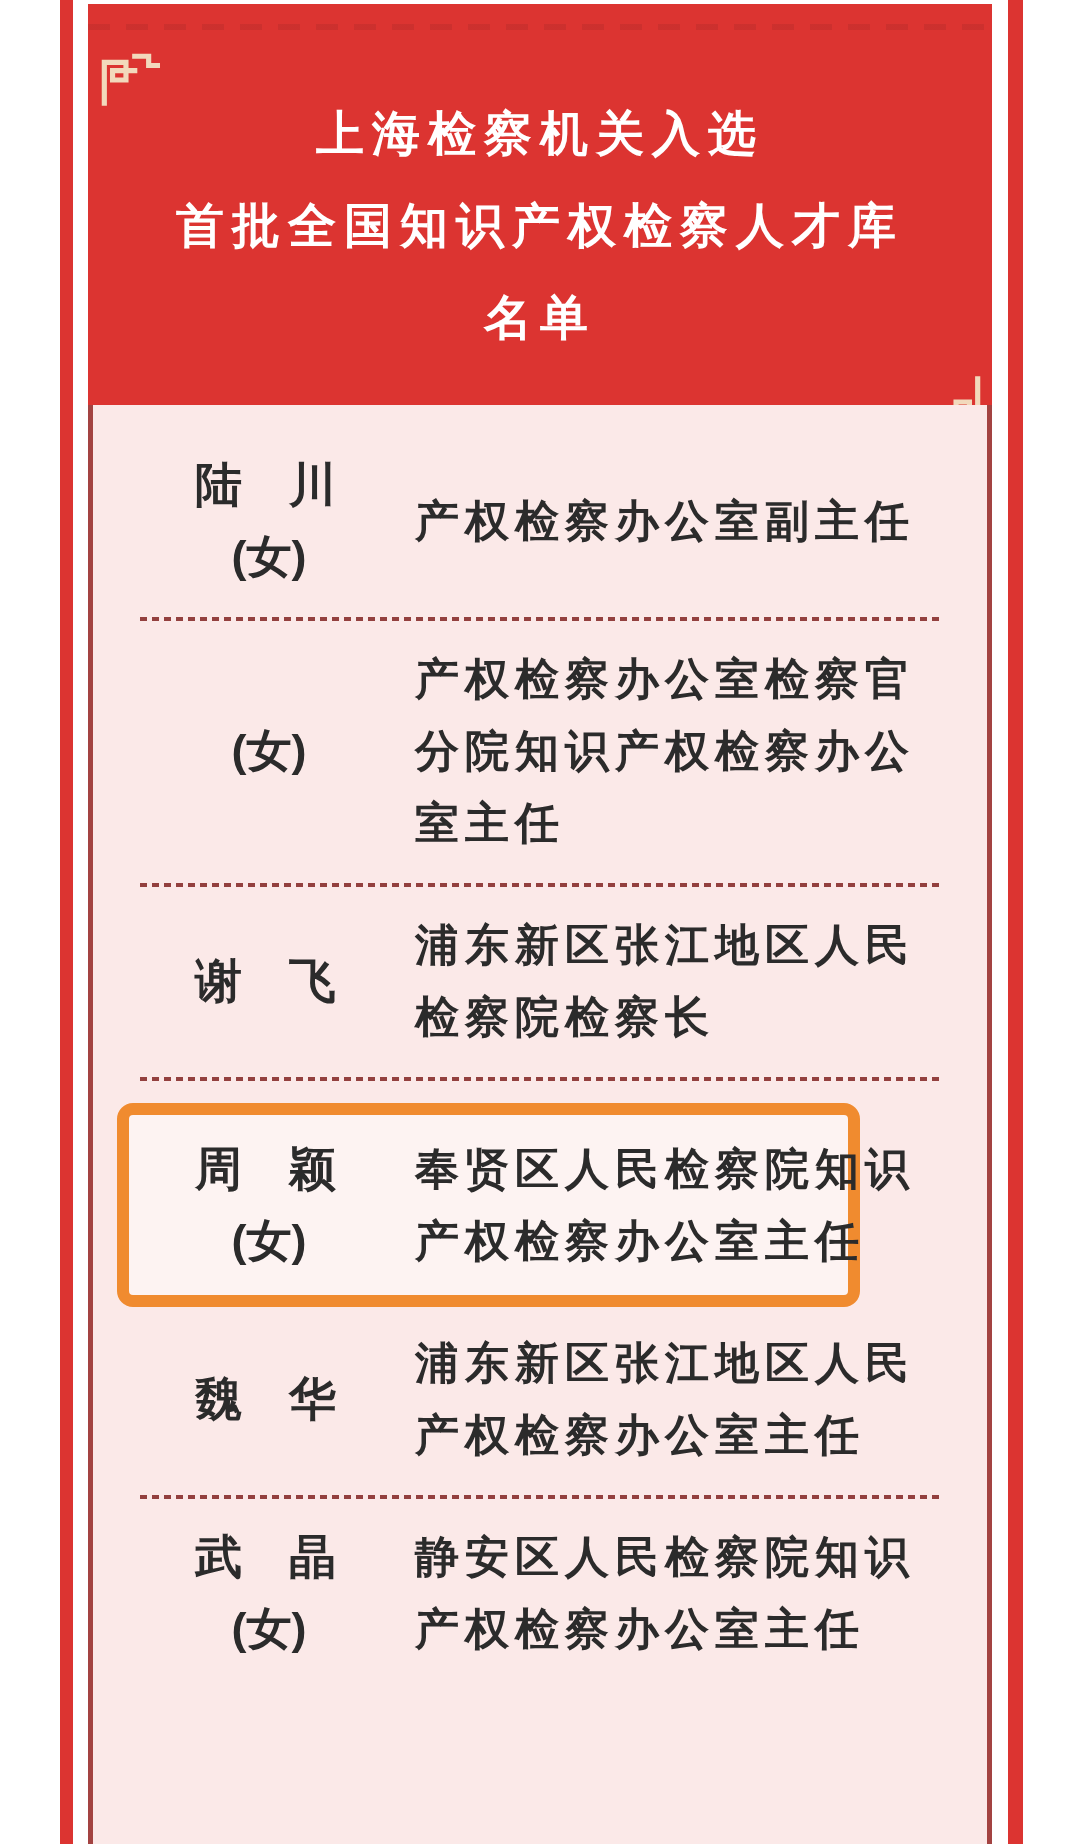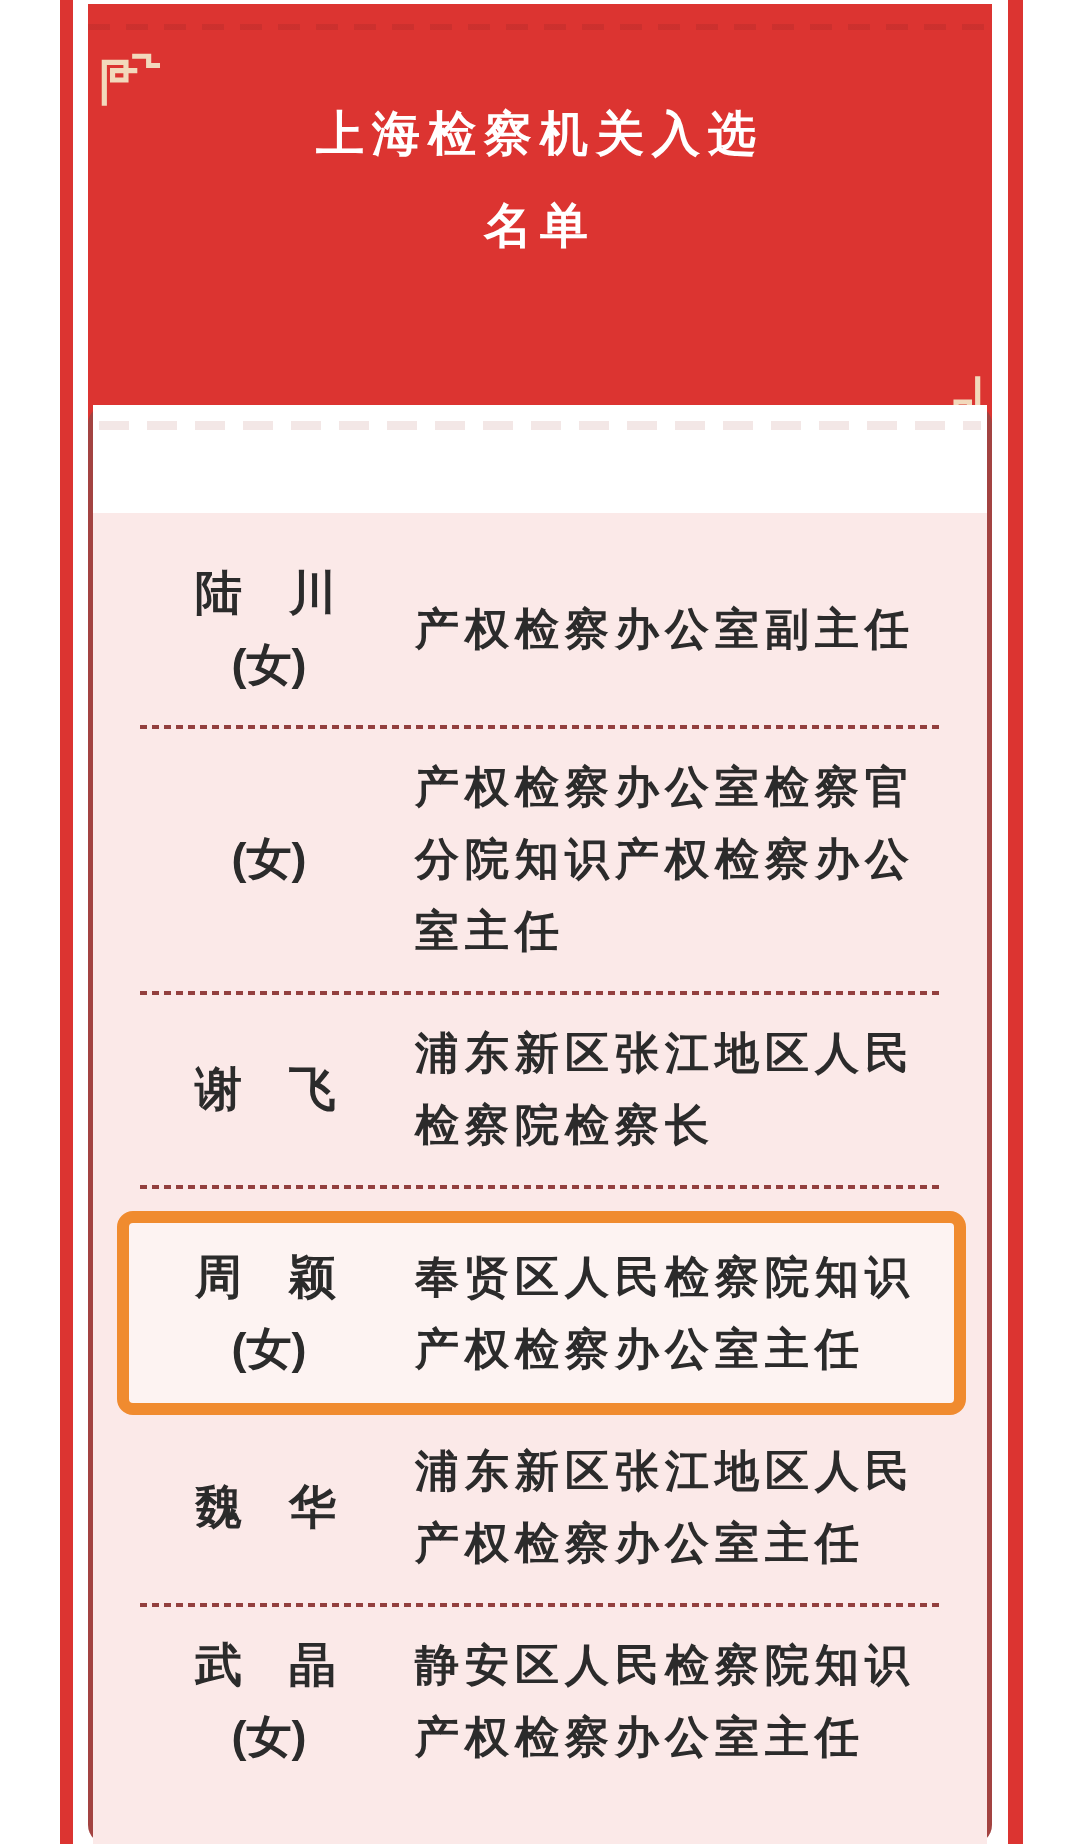--- a/index.html
+++ b/index.html
@@ -32,21 +32,21 @@
   .ornament{position:absolute;width:66px;height:66px;}
   .ornament.tl{left:6px;top:44px;}
   .ornament.br{right:4px;bottom:40px;transform:rotate(180deg);}
 
   
   .content-panel{
     position:absolute;left:0;top:405px;width:904px;height:1439px;box-sizing:border-box;
     background:#15803d;
     border-left:5px solid var(--dark-red);
     border-right:5px solid var(--dark-red);
-    display:flex;flex-direction:column;border-radius:19px;
+    display:flex;flex-direction:row;
   }
   .white-gap{height:108px;position:relative;background:#ffffff;}
   .perforation{
     position:absolute;left:6px;right:6px;top:16px;height:9px;
     background:repeating-linear-gradient(90deg, #f3e7e6 0 30px, rgba(0,0,0,0) 30px 48px);
   }
   .pink-area{
     flex:1;background:var(--pink);
     padding-top:44px;box-sizing:border-box;color:var(--text);
   }
@@ -64,21 +64,21 @@
     font-size:44px;font-weight:600;letter-spacing:6px;line-height:72px;white-space:nowrap;
   }
 
   .separator{
     height:4px;width:800px;margin:24px 0 22px 47px;
     background:repeating-linear-gradient(90deg, var(--separator) 0 7px, rgba(0,0,0,0) 7px 12px);
   }
 
   .highlight-box{
     box-sizing:border-box;
-    margin:0 0 20px 24px;width:849px;
+    margin:0 0 20px 24px;width:743px;
     border:12px solid var(--orange);border-radius:16px;
     background:var(--pink-light);
     padding:18px 0;
   }
   .highlight-box .row{padding-left:66px;}
 </style>
 </head>
 <body>
 
 <div class="side-stripe left"></div>
@@ -91,20 +91,21 @@
 
     <svg class="ornament tl" viewBox="0 0 64 64">
       <g fill="none" stroke="#F2D9BC" stroke-width="5">
         <path d="M10 56 L10 14 L31 14 L31 31 L18 31 L18 22 L42 22"></path>
         <path d="M37 8 L53 8 L53 17 L64 17"></path>
       </g>
     </svg>
 
     <div class="titles">
       <div class="title-line">上海检察机关入选</div>
+      <div class="title-line">首批全国知识产权检察人才库</div>
       <div class="title-line">名单</div>
     </div>
 
     <svg class="ornament br" viewBox="0 0 64 64">
       <g fill="none" stroke="#F2D9BC" stroke-width="5">
         <path d="M10 56 L10 14 L31 14 L31 31 L18 31 L18 22 L42 22"></path>
         <path d="M37 8 L53 8 L53 17 L64 17"></path>
       </g>
     </svg>
   </div>

